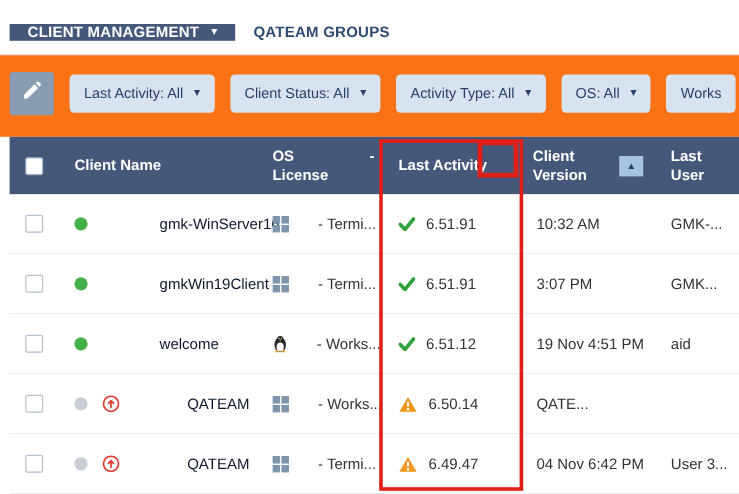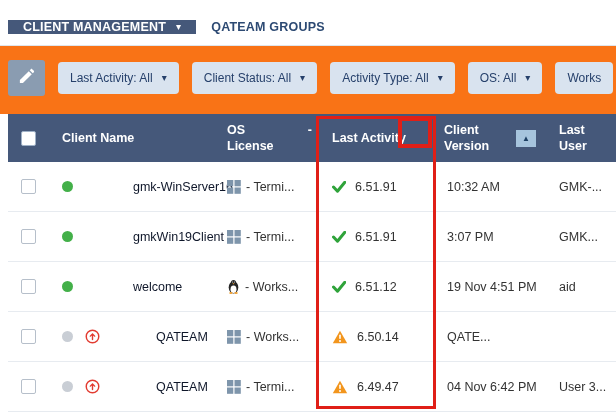--- a/index.html
+++ b/index.html
@@ -54,21 +54,21 @@
               cursor:pointer; flex:none; }
 
   .row { display:flex; height:50px; align-items:center; border-bottom:1px solid #e7ebf0;
          font-size:12.5px; background:#fff; }
   .dot { width:11px; height:11px; border-radius:50%; display:inline-block; margin-right:12px; flex:none; }
   .dot.online  { background:#43b049; }
   .dot.offline { background:#c9ced5; }
   .upgrade { margin-right:8px; display:flex; flex:none; }
   .name { color:#0f172a; cursor:pointer; white-space:nowrap;margin-left:48px; }
   .os-ic { display:flex; flex:none; }
-  .os-text { margin-left:5px; white-space:nowrap; }
+  .os-text { margin-left:24px; white-space:nowrap; }
   .ver-ic { display:flex; flex:none; }
   .ver { margin-left:9px; }
   .cell-text { white-space:nowrap; }
 
   
   .ann-col  { position:absolute; left:316px; top:116px; width:120px; height:293px;
               border:3px solid #e01f17; z-index:5; pointer-events:none; }
   .ann-sort { position:absolute; left:398px; top:117px; width:34px; height:31px;
               border:4px solid #e01f17; z-index:6; pointer-events:none; }
 </style>

